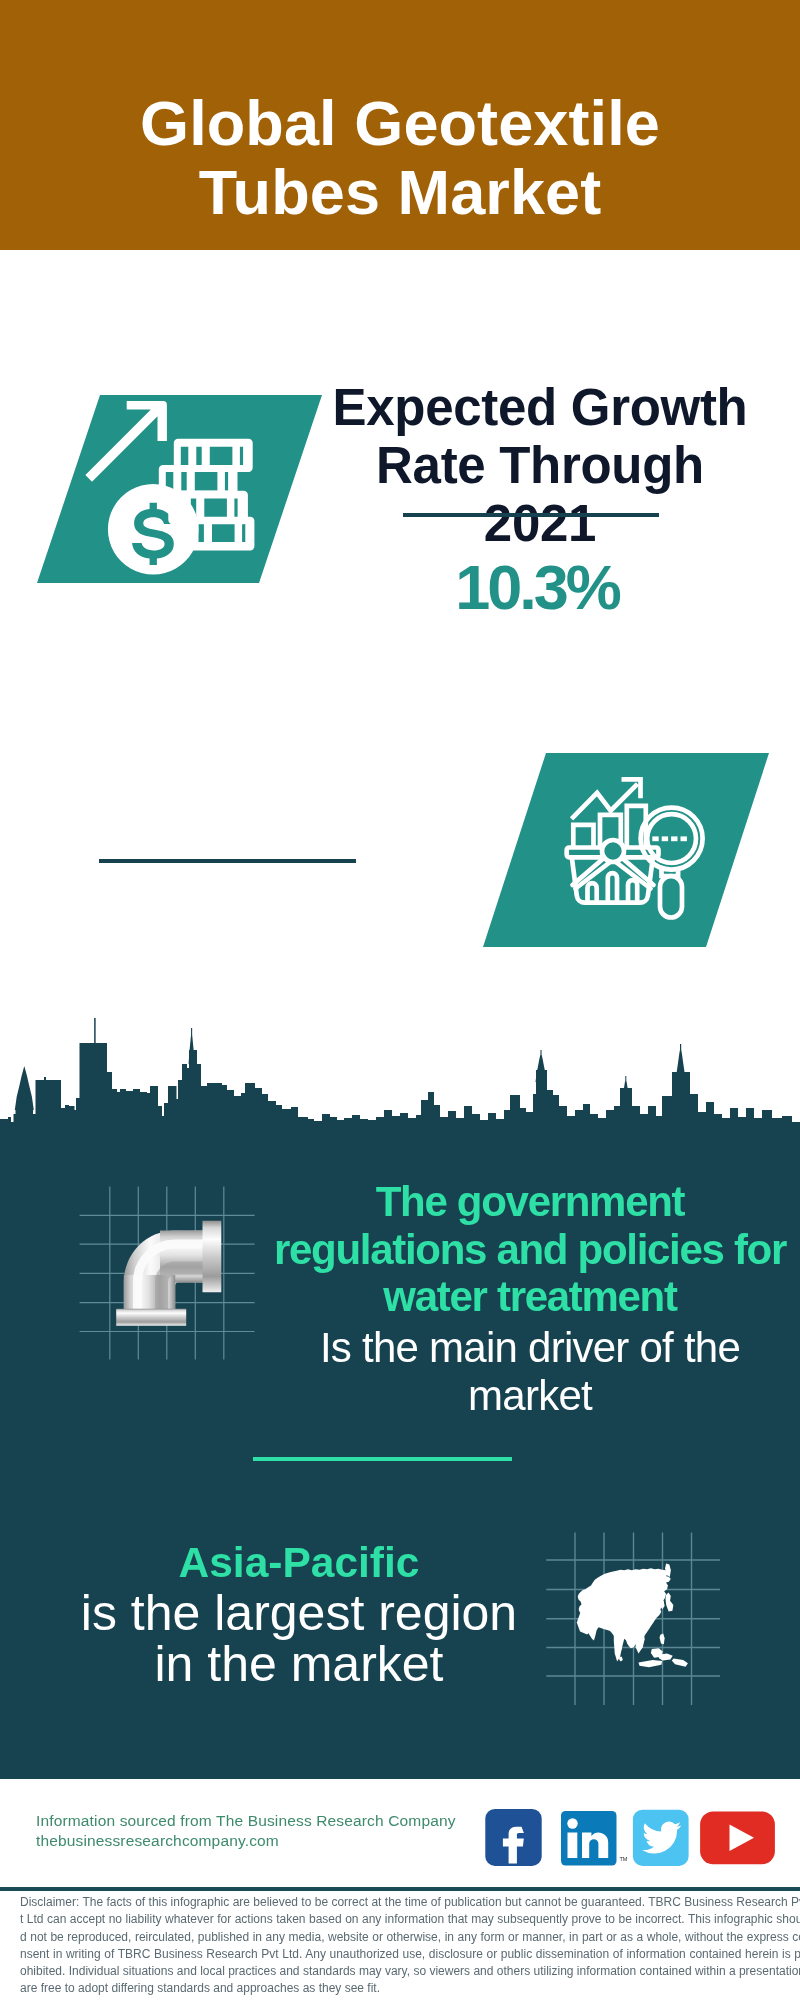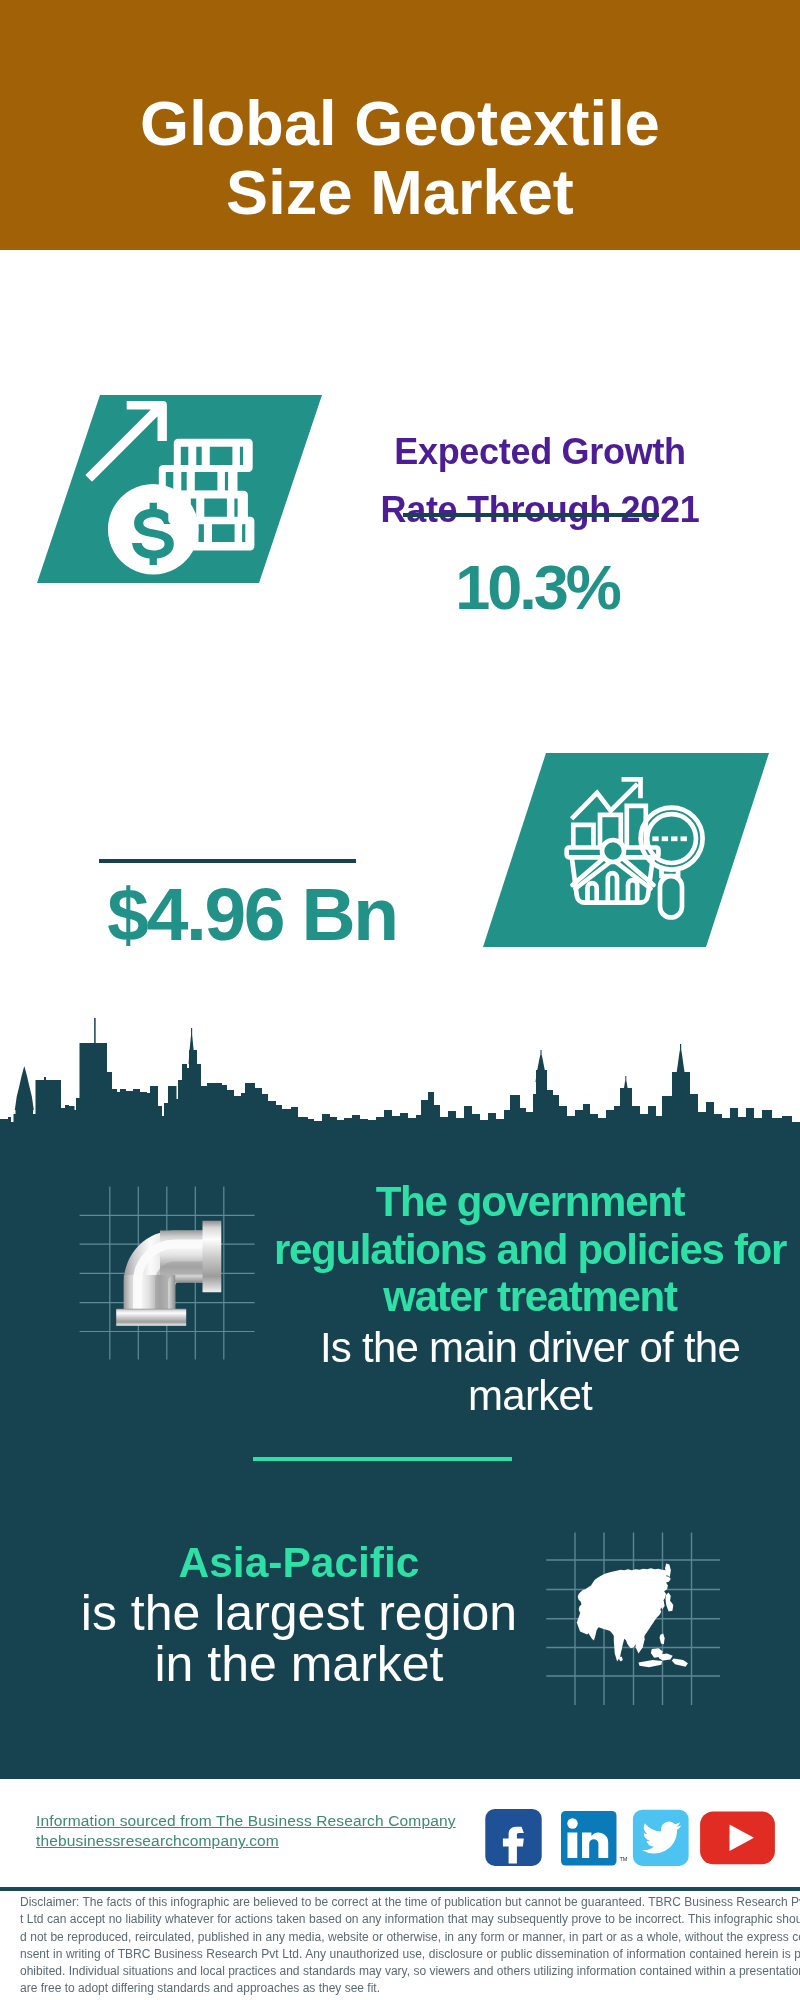--- a/index.html
+++ b/index.html
@@ -18,24 +18,23 @@
     font-size:63px; font-weight:bold; line-height:69px;
     letter-spacing:0.1px;
   }
 
   
   .para {
     position:absolute;
     background:#229187;
   }
   .stat-label {
-    position:absolute; text-align:center; color:#4c1d95;
-    font-size:36px; font-weight:bold; line-height:58px;
+    position:absolute; text-align:center; color:#0f172a;
+    font-size:51px; font-weight:bold; line-height:58px;
     letter-spacing:-0.3px;
-    margin-top:44px;
   }
   .stat-rule {
     position:absolute; height:4px; background:#174351;
   }
   .stat-value {
     position:absolute; text-align:center; color:#229187;
     font-size:63px; font-weight:bold; line-height:100px;
     letter-spacing:-3px;
   }
   
@@ -46,21 +45,21 @@
   
   .msg-block { position:absolute; text-align:center; }
   .msg-hi { color:#2ee0a5; font-weight:bold; font-size:42px; line-height:47.5px; letter-spacing:-1.3px; white-space:nowrap; }
   .msg-lo { color:#ffffff; font-weight:normal; font-size:42px; line-height:48px; letter-spacing:-0.75px; white-space:nowrap; margin-top:3px; }
   .msg-rule { position:absolute; height:4px; background:#2ee0a5; }
   .msg-hi2 { color:#2ee0a5; font-weight:bold; font-size:42.5px; line-height:50.4px; letter-spacing:0px; white-space:nowrap; }
   .msg-lo2 { color:#ffffff; font-weight:normal; font-size:50px; line-height:50.4px; letter-spacing:0px; white-space:nowrap; }
   
   .footer-src {
     position:absolute; left:36px; top:1811px; width:520px;
-    color:#3d8a6c; font-size:15.5px; line-height:20.3px; letter-spacing:0.15px;text-decoration:underline;
+    color:#3d8a6c; font-size:15.5px; line-height:20.3px; letter-spacing:0.15px;
   }
   .social-row { position:absolute; left:480px; top:1804px; width:300px; height:60px; }
   .disclaimer-rule { position:absolute; left:0; top:1886.5px; width:800px; height:4px; background:#1b4a58; }
   .disclaimer {
     position:absolute; left:20px; top:1894px; width:785px;
     color:#5a6a72; font-size:12px; line-height:17.3px; letter-spacing:0px;
     text-align:justify; word-break:break-all;
   }
   .stat-value2 {
     position:absolute; text-align:center; color:#229187;
@@ -69,21 +68,21 @@
   }
 </style>
 </head>
 <body>
 
 <div class="page">
 
   <div class="header">
     <div class="header-title">
       <div>Global Geotextile</div>
-      <div>Size Market</div>
+      <div>Tubes Market</div>
     </div>
   </div>
 
   <div class="para" style="left:37px; top:395px; width:285px; height:188px;
               clip-path:polygon(63px 0, 285px 0, 222px 188px, 0 188px);">
     <svg viewBox="85 400 180 180" style="position:absolute; left:48px; top:0px; width:180px; height:180px;">
       <g fill="#ffffff">
 
         <path d="
           M126.7 406 h36.5 a3.7 3.7 0 0 1 3.7 3.7 v36.3 h-9.4 v-24.8 l-65.5 65.5 -6.65 -6.65 65.5 -65.5 h-24.15 z"></path>
@@ -103,21 +102,20 @@
     </svg>
   </div>
   <div class="stat-label" style="left:325px; top:379px; width:430px;">
     <div>Expected Growth</div>
     <div>Rate Through 2021</div>
   </div>
   <div class="stat-rule" style="left:403px; top:513px; width:256px;"></div>
   <div class="stat-value" style="left:337px; top:537px; width:400px;">10.3%</div>
 
   <div class="stat-rule" style="left:99px; top:859px; width:257px;"></div>
-  <div class="stat-value2" style="left:52px; top:874px; width:400px;">$4.96 Bn</div>
   <div class="para" style="left:483px; top:753px; width:286px; height:194px;
               clip-path:polygon(63px 0, 286px 0, 223px 194px, 0 194px);">
     <svg viewBox="560 770 150 160" style="position:absolute; left:77px; top:17px; width:150px; height:160px;">
       <g fill="none" stroke="#ffffff" stroke-width="4.7" stroke-linecap="butt" stroke-linejoin="miter">
 
         <polyline points="571.5,818.9 597.1,792.8 610.7,810.6 637.5,783.8"></polyline>
         <polyline points="621.5,779.3 640.5,779.3 640.5,798.3"></polyline>
 
         <path d="M573.3 847 v-22.1 h20.2 v22.1"></path>
         <path d="M600 847 v-32.2 h20.8 v32.2"></path>

